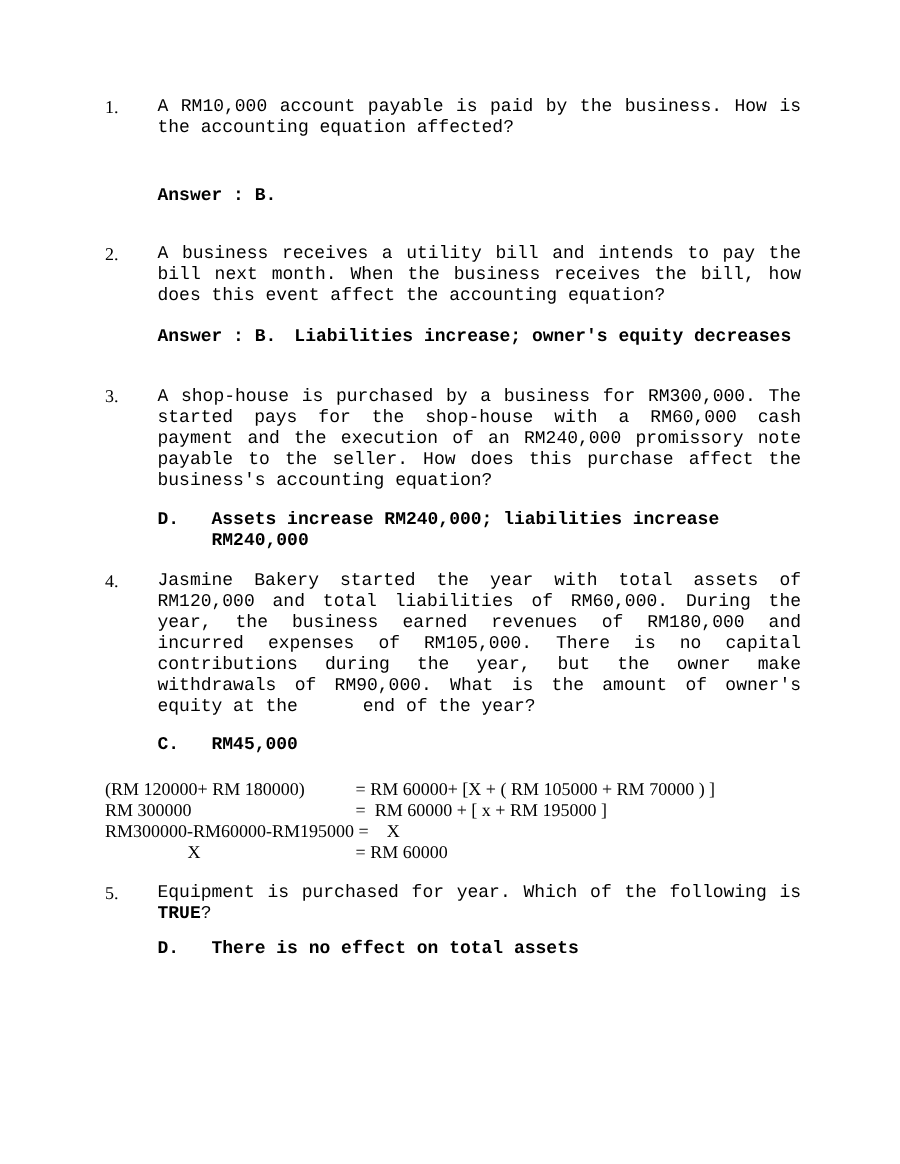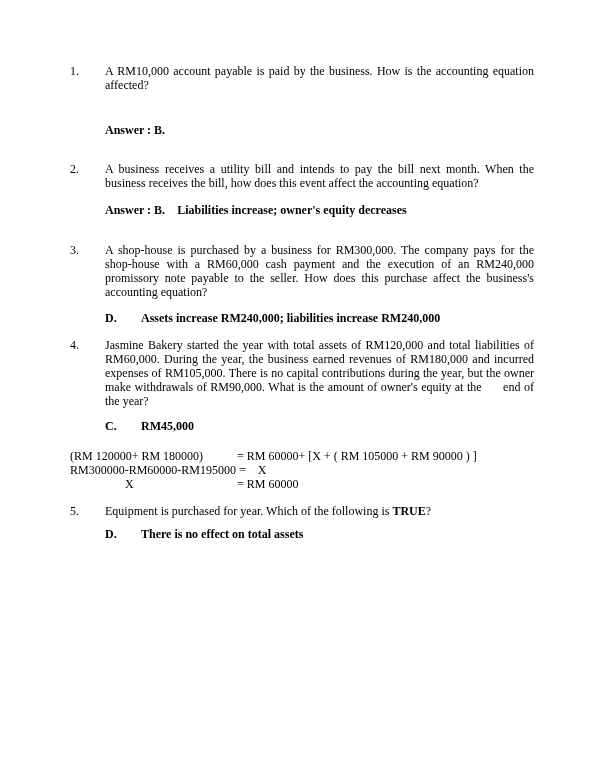--- a/index.html
+++ b/index.html
@@ -21,29 +21,29 @@
   }
   .question {
     display: flex;
   }
   .qnum {
     flex: 0 0 35px;
   }
   .qbody {
     flex: 1;
     text-align: justify;
+    font-family: Liberation Mono, monospace;
   }
   .qtext {
     margin: 0;
   }
   .answer {
     display: flex;
     font-weight: bold;
     text-align: left;
-    align-items: center;
   }
   .label-inline {
     white-space: nowrap;
     margin-right: 12px;
   }
   .label-tab {
     flex: 0 0 36px;
   }
   .answer-text {
     flex: 1;
@@ -105,21 +105,21 @@
       <div class="answer mt-a2">
         <span class="label-inline">Answer : B.</span>
         <span class="answer-text">Liabilities increase; owner's equity decreases</span>
       </div>
     </div>
   </div>
 
   <div class="question mt-q3">
     <div class="qnum">3.</div>
     <div class="qbody">
-      <p class="qtext">A shop-house is purchased by a business for RM300,000.  The company pays for the shop-house with a RM60,000 cash payment and the execution of an RM240,000 promissory note payable to the seller. How does this purchase affect the business's accounting equation?</p>
+      <p class="qtext">A shop-house is purchased by a business for RM300,000.  The started pays for the shop-house with a RM60,000 cash payment and the execution of an RM240,000 promissory note payable to the seller. How does this purchase affect the business's accounting equation?</p>
       <div class="answer mt-a3">
         <span class="label-tab">D.</span>
         <span class="answer-text">Assets increase RM240,000; liabilities increase RM240,000</span>
       </div>
     </div>
   </div>
 
   <div class="question mt-q4">
     <div class="qnum">4.</div>
     <div class="qbody">
@@ -127,21 +127,25 @@
       <div class="answer mt-a4">
         <span class="label-tab">C.</span>
         <span class="answer-text">RM45,000</span>
       </div>
     </div>
   </div>
 
   <div class="calc">
     <div class="calc-line l1">
       <span class="calc-left">(RM 120000+ RM 180000)</span>
-      <span class="calc-right">= RM 60000+ [X + ( RM 105000 + RM 90000 ) ]</span>
+      <span class="calc-right">= RM 60000+ [X + ( RM 105000 + RM 70000 ) ]</span>
+    </div>
+    <div class="calc-line l2">
+      <span class="calc-left">RM 300000</span>
+      <span class="calc-right">=  RM 60000 + [ x + RM 195000 ]</span>
     </div>
     <div class="calc-line l3">
       <span class="calc-left">RM300000-RM60000-RM195000 =</span>
       <span class="calc-right">X</span>
     </div>
     <div class="calc-line l4">
       <span class="calc-left">X</span>
       <span class="calc-right">= RM 60000</span>
     </div>
   </div>

